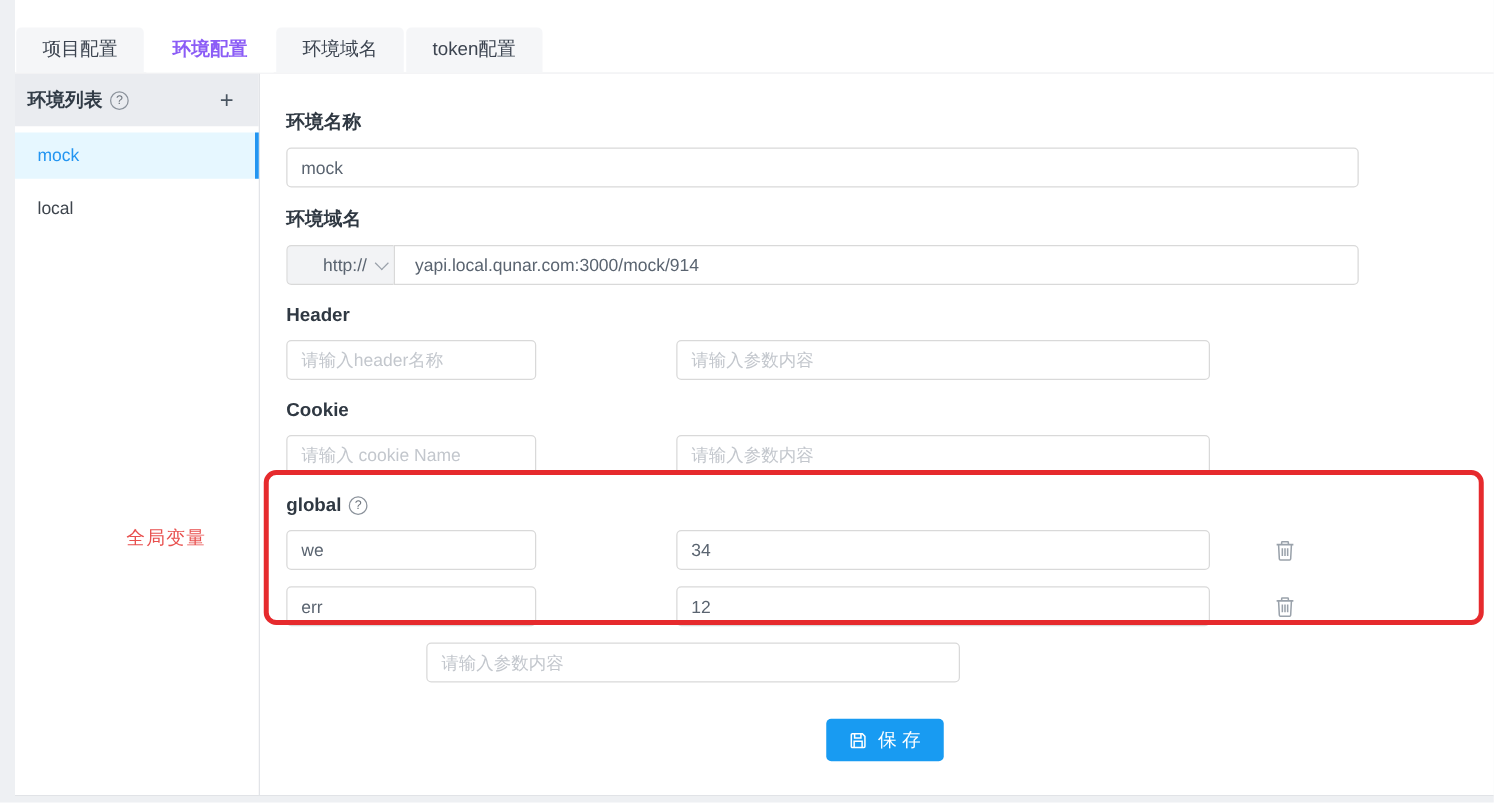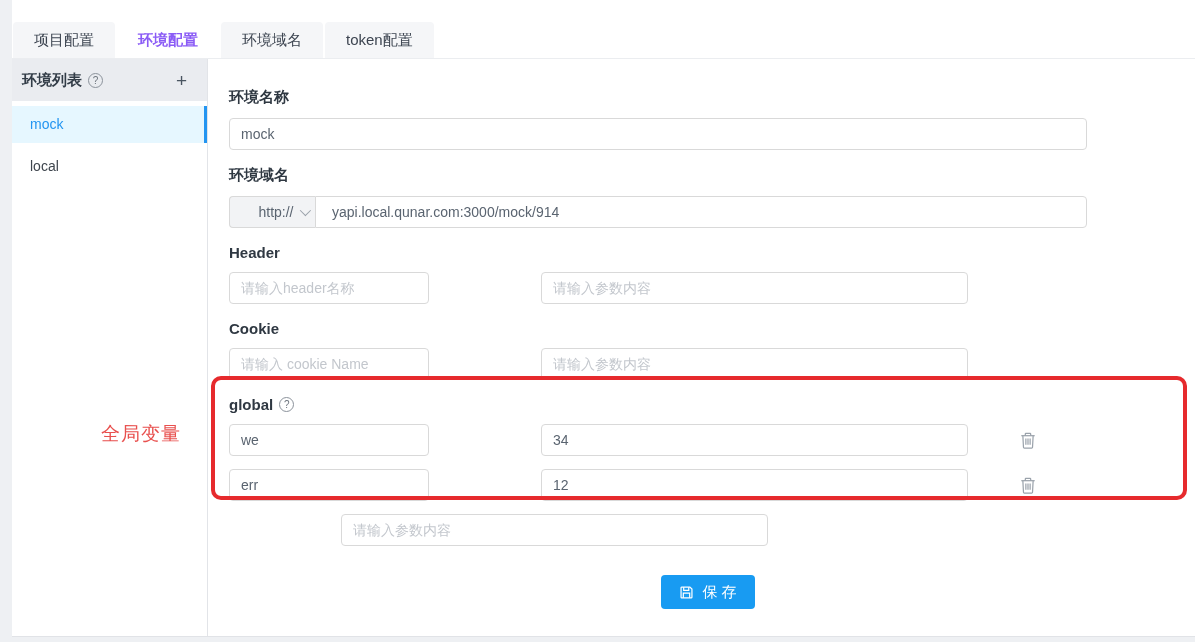--- a/index.html
+++ b/index.html
@@ -194,21 +194,21 @@
     left: 211px; top: 376px;
     width: 976px; height: 124px;
     border: 4px solid #e62a2d;
     border-radius: 10px;
     pointer-events: none;
     z-index: 20;
   }
   .anno-label {
     position: absolute;
     left: 101px; top: 421px;
-    font-size: 19px;
+    font-size: 15px;
     color: #e8504e;
     letter-spacing: 1px;
     z-index: 20;
     pointer-events: none;
   }
 </style>
 </head>
 <body>
 
 <div class="card">

